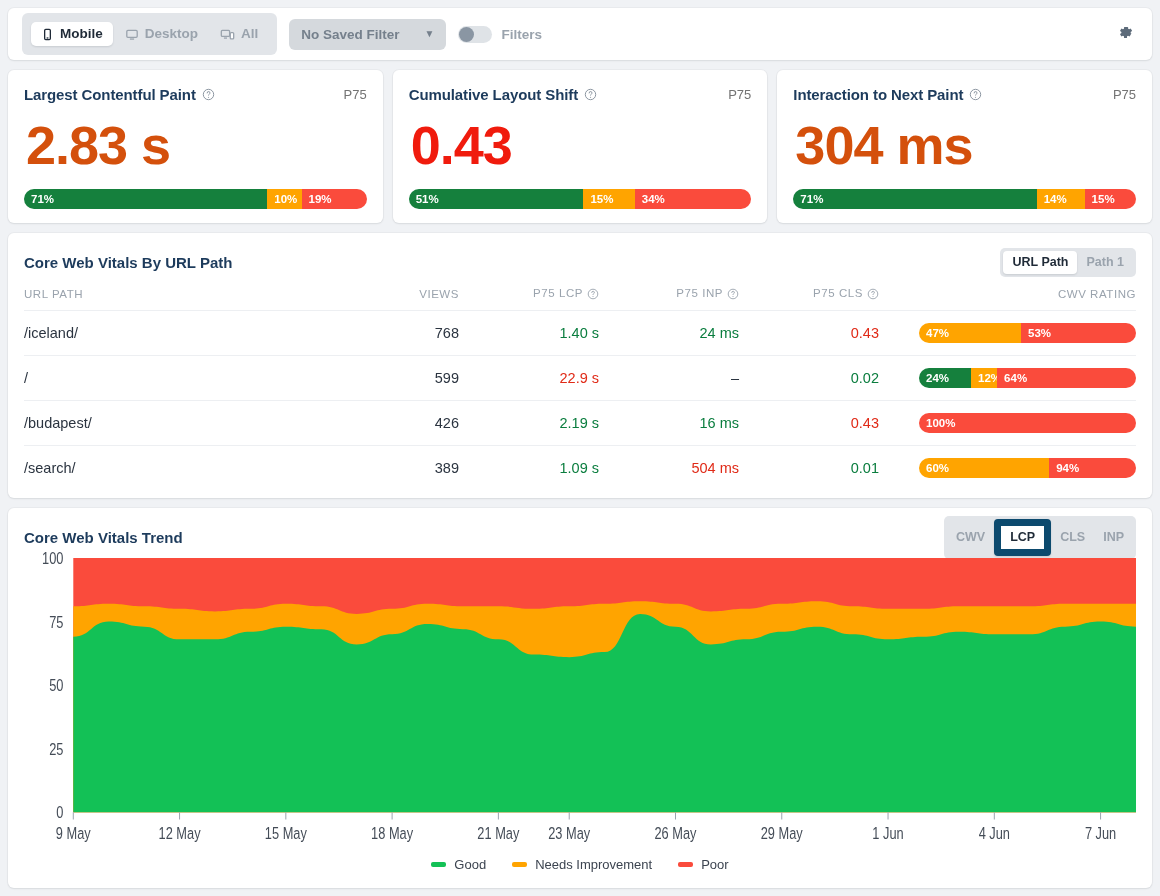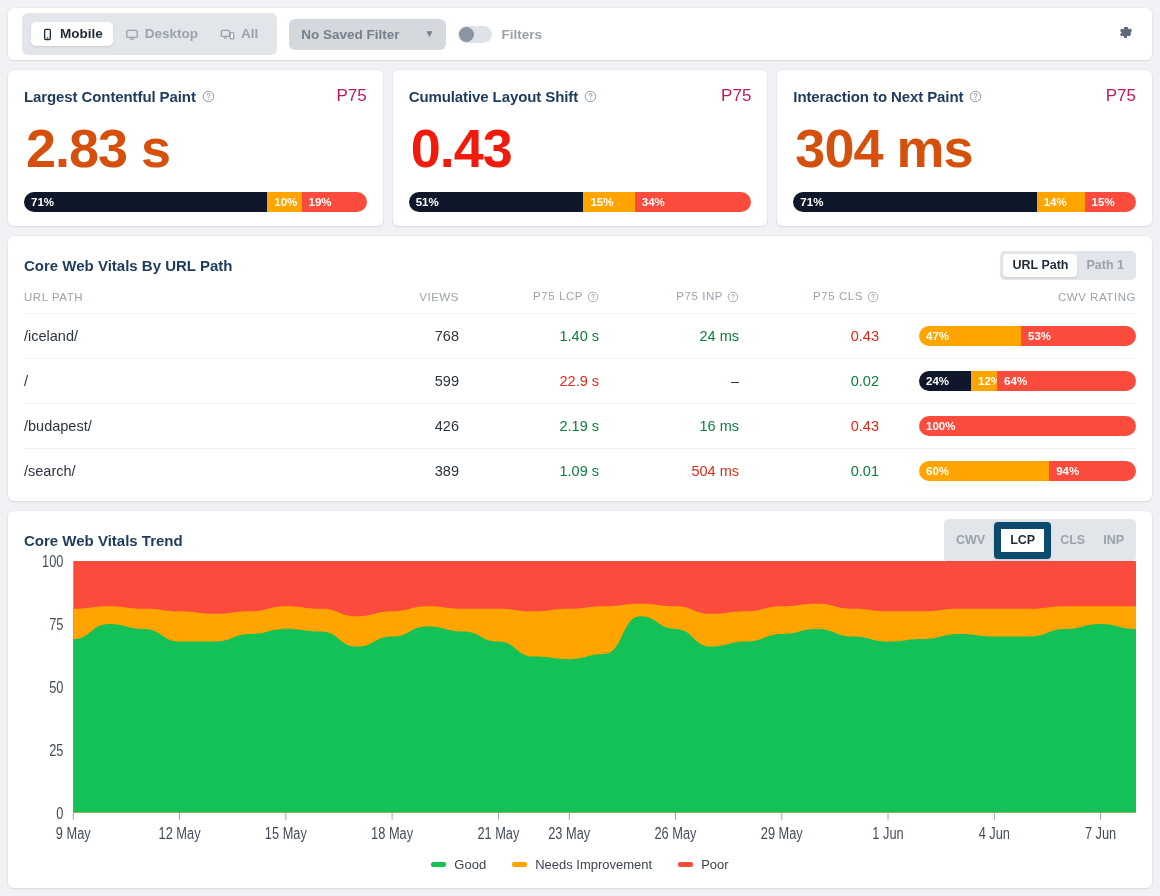--- a/index.html
+++ b/index.html
@@ -28,28 +28,28 @@
   .toggle .knob { position: absolute; left: 1px; top: 1px; width: 15px; height: 15px; border-radius: 50%; background: #8a96a3; }
   .toggle-label { font-size: 13.5px; font-weight: 700; color: #9aa3ad; }
   .gear { margin-left: auto; background: none; border: none; cursor: pointer; padding: 4px; display: flex; }
 
   
   .metrics { display: flex; gap: 10px; }
   .metric { flex: 1; padding: 16px 16px 14px 16px; }
   .metric-head { display: flex; align-items: center; }
   .metric-title { font-size: 15px; font-weight: 700; color: #1d3b5c; letter-spacing: -.1px; }
   .info-ic { margin-left: 6px; display: inline-flex; vertical-align: middle; }
-  .p75 { margin-left: auto; font-size: 17px; color: #be185d; }
+  .p75 { margin-left: auto; font-size: 13px; color: #737373; }
   .metric-value { font-size: 54px; font-weight: 700; line-height: 1.12; margin: 12px 0 14px 2px; letter-spacing: -1px; }
   .v-orange { color: #d4500c; }
   .v-red { color: #f01b0d; }
 
   .stackbar { display: flex; height: 20px; border-radius: 10px; overflow: hidden; }
   .stackbar .seg { display: flex; align-items: center; font-size: 11.5px; font-weight: 700; color: #fff; padding-left: 7px; }
-  .sg-good { background: #0f172a; }
+  .sg-good { background: #15803d; }
   .sg-ni   { background: #ffa400; }
   .sg-poor { background: #fa4b3c; }
 
   
   .table-card { padding: 16px 16px 8px 16px; }
   .table-head-row { display: flex; align-items: center; height: 26px; }
   .panel-title { font-size: 15px; font-weight: 700; color: #1d3b5c; }
   .mini-seg { margin-left: auto; display: flex; background: #e2e5e9; border-radius: 5px; padding: 3px; }
   .mini-btn { font-size: 12.5px; font-weight: 700; color: #9aa3ad; padding: 4px 9px; border: none; background: transparent;
               border-radius: 4px; cursor: pointer; line-height: 1.2; }

